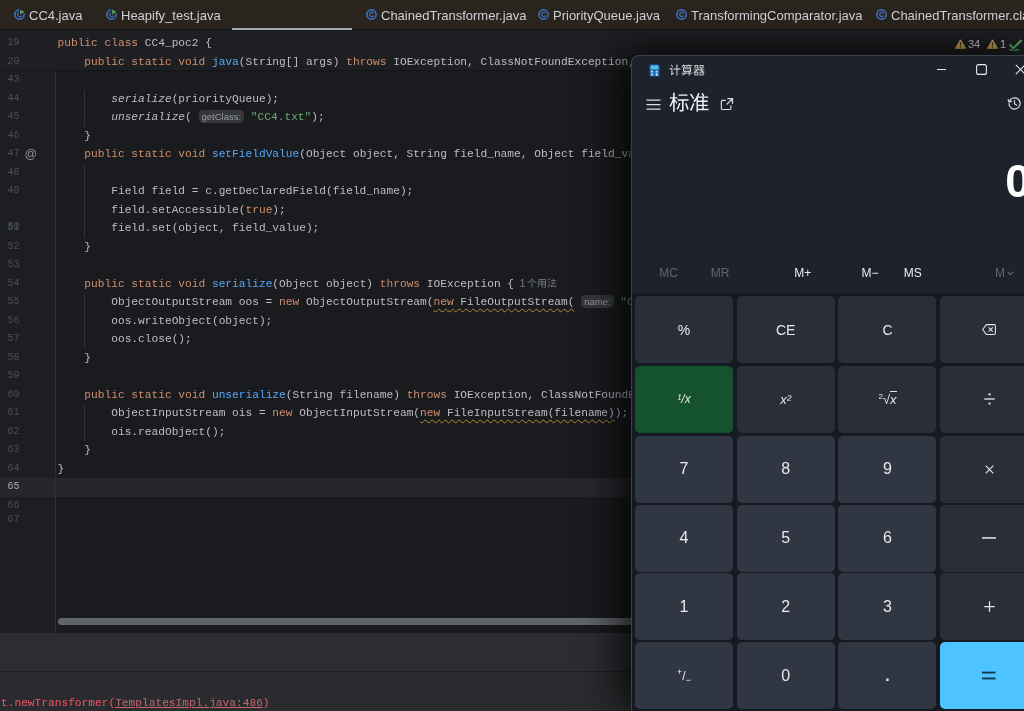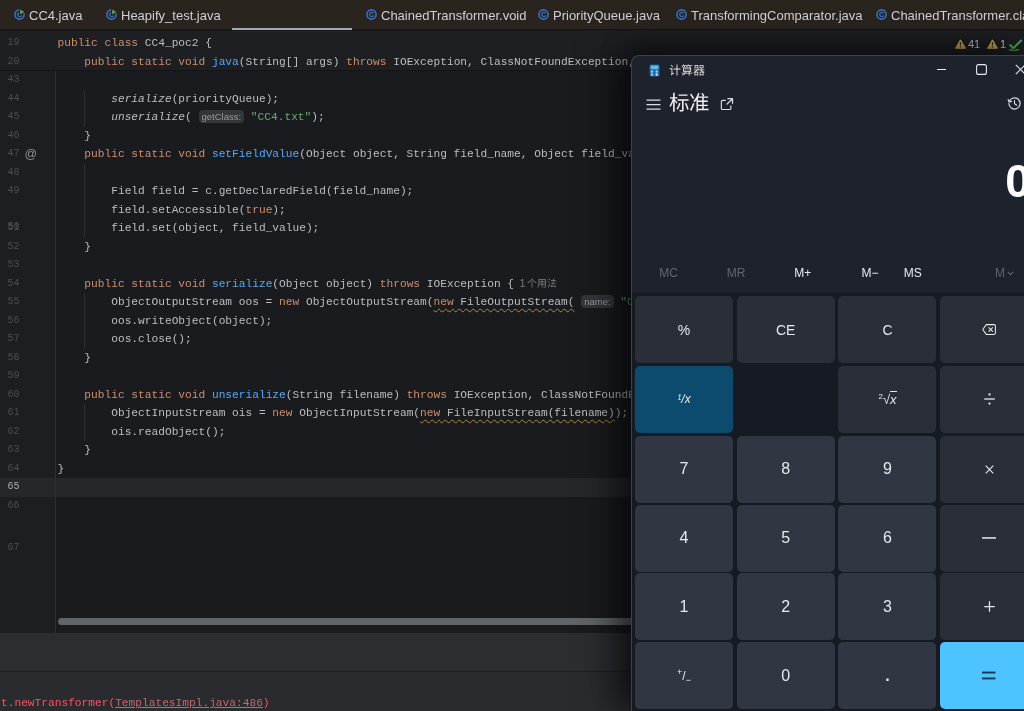--- a/index.html
+++ b/index.html
@@ -52,21 +52,21 @@
 <div class="gn" style="top:299.0px;color:#4A4E56">57</div>
 <div class="gn" style="top:317.5px;color:#4A4E56">58</div>
 <div class="gn" style="top:336.0px;color:#4A4E56">59</div>
 <div class="gn" style="top:354.5px;color:#4A4E56">60</div>
 <div class="gn" style="top:373.0px;color:#4A4E56">61</div>
 <div class="gn" style="top:391.5px;color:#4A4E56">62</div>
 <div class="gn" style="top:410.0px;color:#4A4E56">63</div>
 <div class="gn" style="top:428.5px;color:#4A4E56">64</div>
 <div class="gn" style="top:447.0px;color:#A9ADB4">65</div>
 <div class="gn" style="top:465.5px;color:#4A4E56">66</div>
-<div class="gn" style="top:508px;color:#4A4E56">67</div>
+<div class="gn" style="top:480px;color:#4A4E56">67</div>
   <div class="cl" style="top:40.0px"></div>
 <div class="cl" style="top:58.5px">        <span class="it">serialize</span>(priorityQueue);</div>
 <div class="cl" style="top:77.0px">        <span class="it">unserialize</span>( <span class="hint">getClass:</span> <span class="st">"CC4.txt"</span>);</div>
 <div class="cl" style="top:95.5px">    }</div>
 <div class="cl" style="top:114.0px">    <span class="kw">public static void </span><span class="fn">setFieldValue</span>(Object object, String field_name, Object field_value) <span class="kw">throws</span> NoSuchFieldException, IllegalAccessException {</div>
 <div class="cl" style="top:151.0px">        Field field = c.getDeclaredField(field_name);</div>
 <div class="cl" style="top:169.5px">        field.setAccessible(<span class="kw">true</span>);</div>
 <div class="cl" style="top:188.0px">        field.set(object, field_value);</div>
 <div class="cl" style="top:206.5px">    }</div>
 <div class="cl" style="top:225.0px"></div>
@@ -116,21 +116,21 @@
         <path d="M5.6 -0.3 L11.4 3.0 L5.6 6.3 Z" fill="#5A9C60" stroke="#26211C" stroke-width="1"></path>
       </svg>
 <span class="tabtext">Heapify_test.java</span>
     </div>
 <div style="position:absolute;left:232px;top:27.5px;width:120px;height:2.5px;background:#A2A6AD"></div>
 <div class="tab" style="left:352px;width:172px;">
 <svg style="position:absolute;left:14px;top:9px" width="11" height="11" viewBox="0 0 11 11">
         <circle cx="5.5" cy="5.5" r="4.6" fill="none" stroke="#3B6FC4" stroke-width="1.6"></circle>
         <text x="5.5" y="8" font-family="Liberation Sans" font-size="7" font-weight="bold" fill="#4E83D4" text-anchor="middle">C</text>
       </svg>
-<span class="tabtext">ChainedTransformer.void</span>
+<span class="tabtext">ChainedTransformer.java</span>
     </div>
 <div class="tab" style="left:524px;width:138px;">
 <svg style="position:absolute;left:14px;top:9px" width="11" height="11" viewBox="0 0 11 11">
         <circle cx="5.5" cy="5.5" r="4.6" fill="none" stroke="#3B6FC4" stroke-width="1.6"></circle>
         <text x="5.5" y="8" font-family="Liberation Sans" font-size="7" font-weight="bold" fill="#4E83D4" text-anchor="middle">C</text>
       </svg>
 <span class="tabtext">PriorityQueue.java</span>
     </div>
 <div class="tab" style="left:662px;width:200px;">
 <svg style="position:absolute;left:14px;top:9px" width="11" height="11" viewBox="0 0 11 11">
@@ -145,21 +145,21 @@
         <text x="5.5" y="8" font-family="Liberation Sans" font-size="7" font-weight="bold" fill="#4E83D4" text-anchor="middle">C</text>
       </svg>
 <span class="tabtext">ChainedTransformer.clas</span>
     </div>
   </div>
 
 <svg style="position:absolute;left:955px;top:39px" width="11" height="10" viewBox="0 0 11 10">
     <path d="M5.5 0.8 L10.5 9.3 H0.5 Z" fill="#C9A64C" stroke="#C9A64C" stroke-width="1" stroke-linejoin="round"></path>
     <path d="M5.5 3.3 V6.3 M5.5 7.3 V8.4" stroke="#23211A" stroke-width="1.2"></path>
   </svg>
-<span style="position:absolute;left:968px;top:38px;font-size:11px;color:#C6C8CE">41</span>
+<span style="position:absolute;left:968px;top:38px;font-size:11px;color:#C6C8CE">34</span>
 <svg style="position:absolute;left:987px;top:39px" width="11" height="10" viewBox="0 0 11 10">
     <path d="M5.5 0.8 L10.5 9.3 H0.5 Z" fill="#C9A64C" stroke="#C9A64C" stroke-width="1" stroke-linejoin="round"></path>
     <path d="M5.5 3.3 V6.3 M5.5 7.3 V8.4" stroke="#23211A" stroke-width="1.2"></path>
   </svg>
 <span style="position:absolute;left:1000px;top:38px;font-size:11px;color:#C6C8CE">1</span>
 <svg style="position:absolute;left:1008px;top:38.5px" width="15" height="12.5" viewBox="0 0 15 12.5">
     <path d="M1.6 5.4 L5.4 9.2 L13.6 0.9" fill="none" stroke="#4FA35C" stroke-width="2.1"></path>
     <path d="M1.2 11.4 q1.6 -1.7 3.2 0 t3.2 0 t3.2 0" fill="none" stroke="#4FA35C" stroke-width="1.3"></path>
   </svg>
 
@@ -208,38 +208,41 @@
 <path d="M7.6 1.6 H12.1 V6.1 M12.1 1.6 L6.9 6.8" fill="none" stroke="#DADEE4" stroke-width="1.2" stroke-linecap="round" stroke-linejoin="round"></path>
 </svg>
   <svg style="position:absolute;left:375px;top:40px" width="15" height="15" viewBox="0 0 15 15">
 <path d="M2.2 5.6 A5.6 5.6 0 1 1 1.9 7.5" fill="none" stroke="#DADEE4" stroke-width="1.2" stroke-linecap="round"></path>
 <path d="M1.1 3.4 L2.0 6.0 L4.6 5.4" fill="none" stroke="#DADEE4" stroke-width="1.1" stroke-linecap="round" stroke-linejoin="round"></path>
 <path d="M7.5 4.6 V7.8 L9.8 9.2" fill="none" stroke="#DADEE4" stroke-width="1.1" stroke-linecap="round"></path>
 </svg>
   <div style="position:absolute;left:373.6px;top:100px;font-size:45.5px;font-weight:600;color:#FFFFFF">0</div>
   <div style="position:absolute;left:0;top:236.5px;width:394px;height:420px;background:#161B23"></div>
   <div style="position:absolute;left:3.3px;top:209.5px;width:67px;height:20px;text-align:center;font-size:12px;color:#5F6672">MC</div>
-<div style="position:absolute;left:71px;top:209.5px;width:67px;height:20px;text-align:center;font-size:12px;color:#5F6672">MR</div>
+<div style="position:absolute;left:55px;top:209.5px;width:67px;height:20px;text-align:center;font-size:12px;color:#5F6672">MR</div>
 <div style="position:absolute;left:137.70000000000002px;top:209.5px;width:67px;height:20px;text-align:center;font-size:12px;color:#E8ECF2">M+</div>
 <div style="position:absolute;left:204.90000000000003px;top:209.5px;width:67px;height:20px;text-align:center;font-size:12px;color:#E8ECF2">M−</div>
 <div style="position:absolute;left:272.1px;top:209.5px;width:67px;height:20px;text-align:left;font-size:12px;color:#E8ECF2">MS</div>
 <div style="position:absolute;left:339.3px;top:209.5px;width:67px;height:20px;text-align:center;font-size:12px;color:#5F6672">M<svg style="position:relative;top:-1px;margin-left:2px" width="7" height="5" viewBox="0 0 7 5">
         <path d="M0.8 0.8 L3.5 3.6 L6.2 0.8" fill="none" stroke="#5F6672" stroke-width="1.1"></path>
       </svg></div>
   <div class="btn f14" style="left:3.3px;top:240px;width:98px;height:67px;background:#292E38;color:#E6E9EE">%</div>
 <div class="btn f14" style="left:105px;top:240px;width:98px;height:67px;background:#292E38;color:#E6E9EE">CE</div>
 <div class="btn f14" style="left:206.8px;top:240px;width:98px;height:67px;background:#292E38;color:#E6E9EE">C</div>
 <div class="btn " style="left:308.5px;top:240px;width:98px;height:67px;background:#292E38;color:#E6E9EE">
       <svg width="14" height="11" viewBox="0 0 14 11">
         <path d="M4.3 0.6 H12.1 A1.3 1.3 0 0 1 13.4 1.9 V9.1 A1.3 1.3 0 0 1 12.1 10.4 H4.3 L0.7 5.5 Z" fill="none" stroke="#E6E9EE" stroke-width="1.05" stroke-linejoin="round"></path>
         <path d="M6.6 3.4 L10.8 7.6 M10.8 3.4 L6.6 7.6" stroke="#E6E9EE" stroke-width="1.05"></path>
       </svg>
     </div>
-<div class="btn " style="left:3.3px;top:309.8px;width:98px;height:67px;background:#0c4a6e;color:#E6E9EE">
+<div class="btn " style="left:3.3px;top:309.8px;width:98px;height:67px;background:#14532d;color:#E6E9EE">
       <span style="font-size:12px;font-style:italic">¹/<i>x</i></span>
+    </div>
+<div class="btn " style="left:105px;top:309.8px;width:98px;height:67px;background:#292E38;color:#E6E9EE">
+      <span style="font-size:13px;font-style:italic">x²</span>
     </div>
 <div class="btn " style="left:206.8px;top:309.8px;width:98px;height:67px;background:#292E38;color:#E6E9EE">
       <span style="font-size:13px"><sup style="font-size:8px;font-style:normal">2</sup>√<span style="border-top:1px solid #E6E9EE;font-style:italic">x</span></span>
     </div>
 <div class="btn " style="left:308.5px;top:309.8px;width:98px;height:67px;background:#292E38;color:#E6E9EE">
       <svg width="11" height="12" viewBox="0 0 11 12">
         <circle cx="5.5" cy="1.4" r="1.15" fill="#E6E9EE"></circle>
         <circle cx="5.5" cy="10.6" r="1.15" fill="#E6E9EE"></circle>
         <rect x="0.2" y="5.35" width="10.6" height="1.3" fill="#E6E9EE"></rect>
       </svg>

